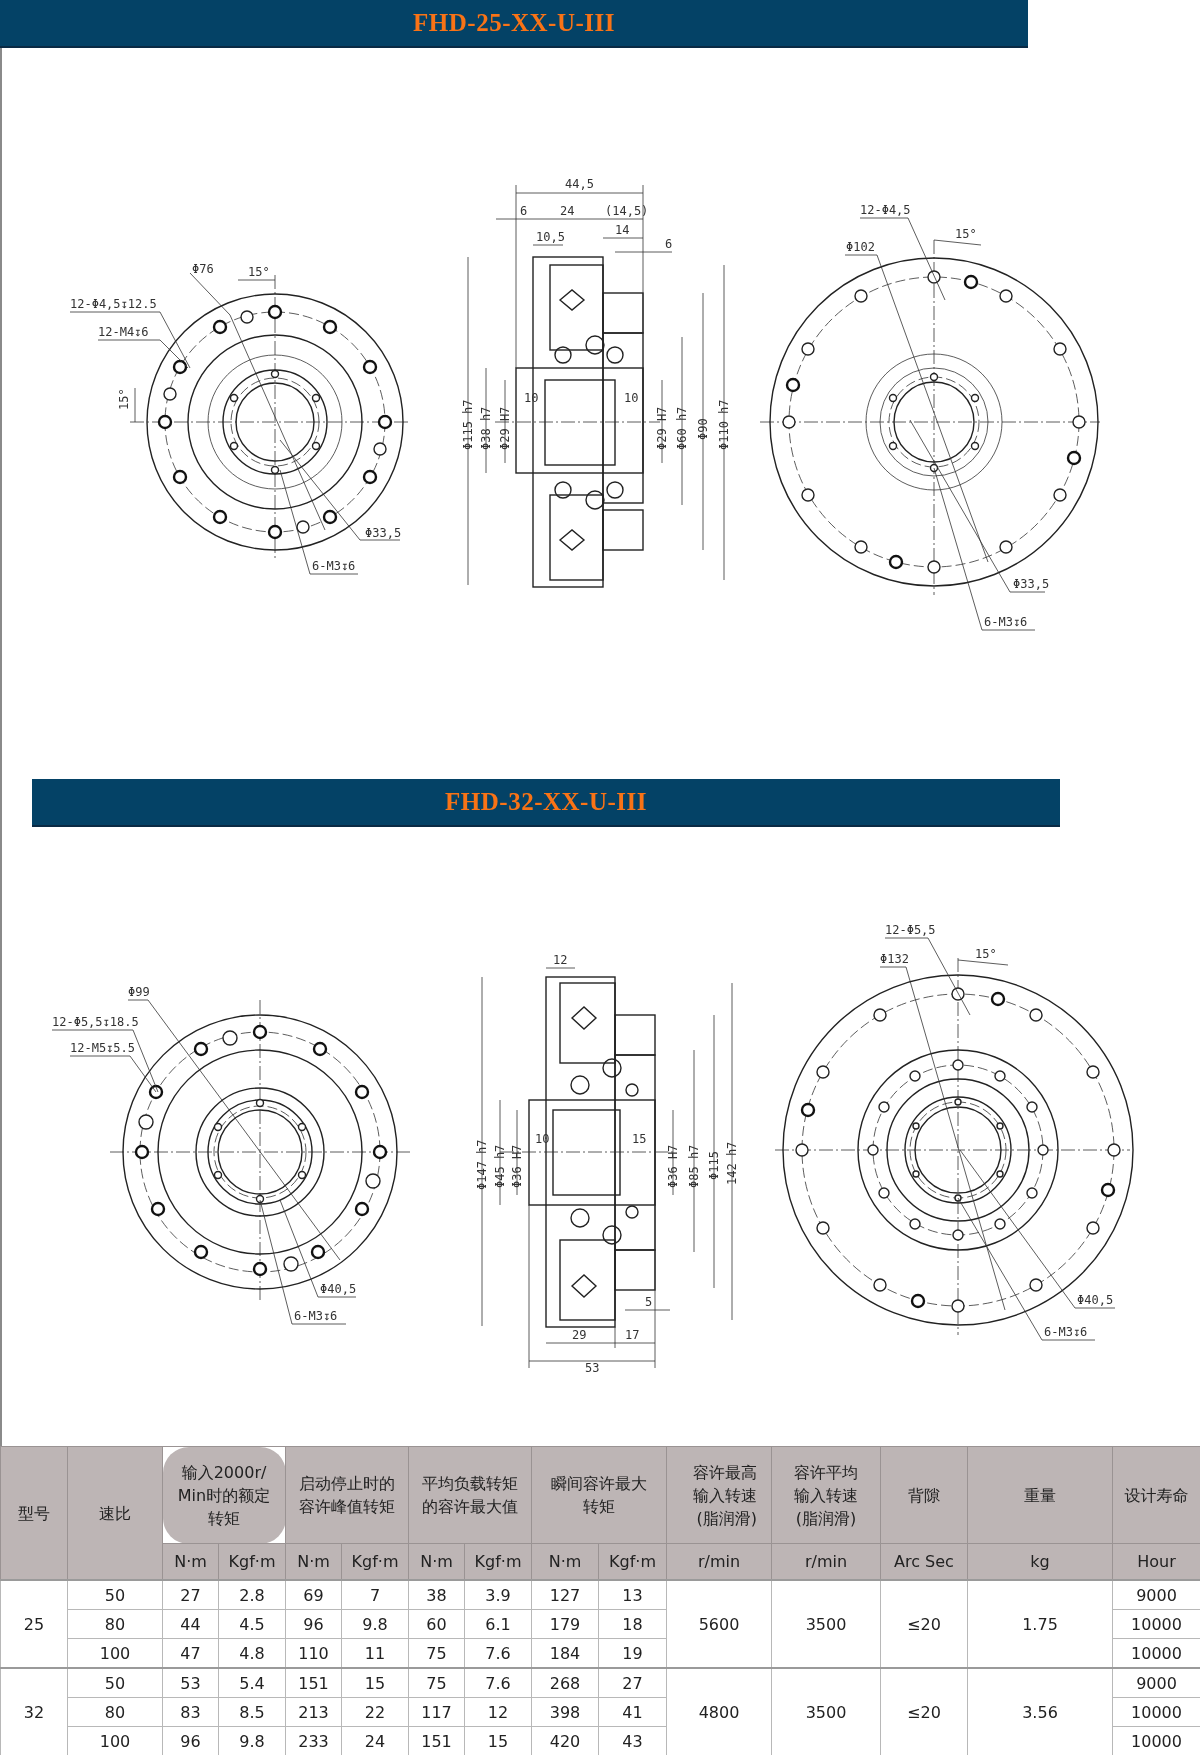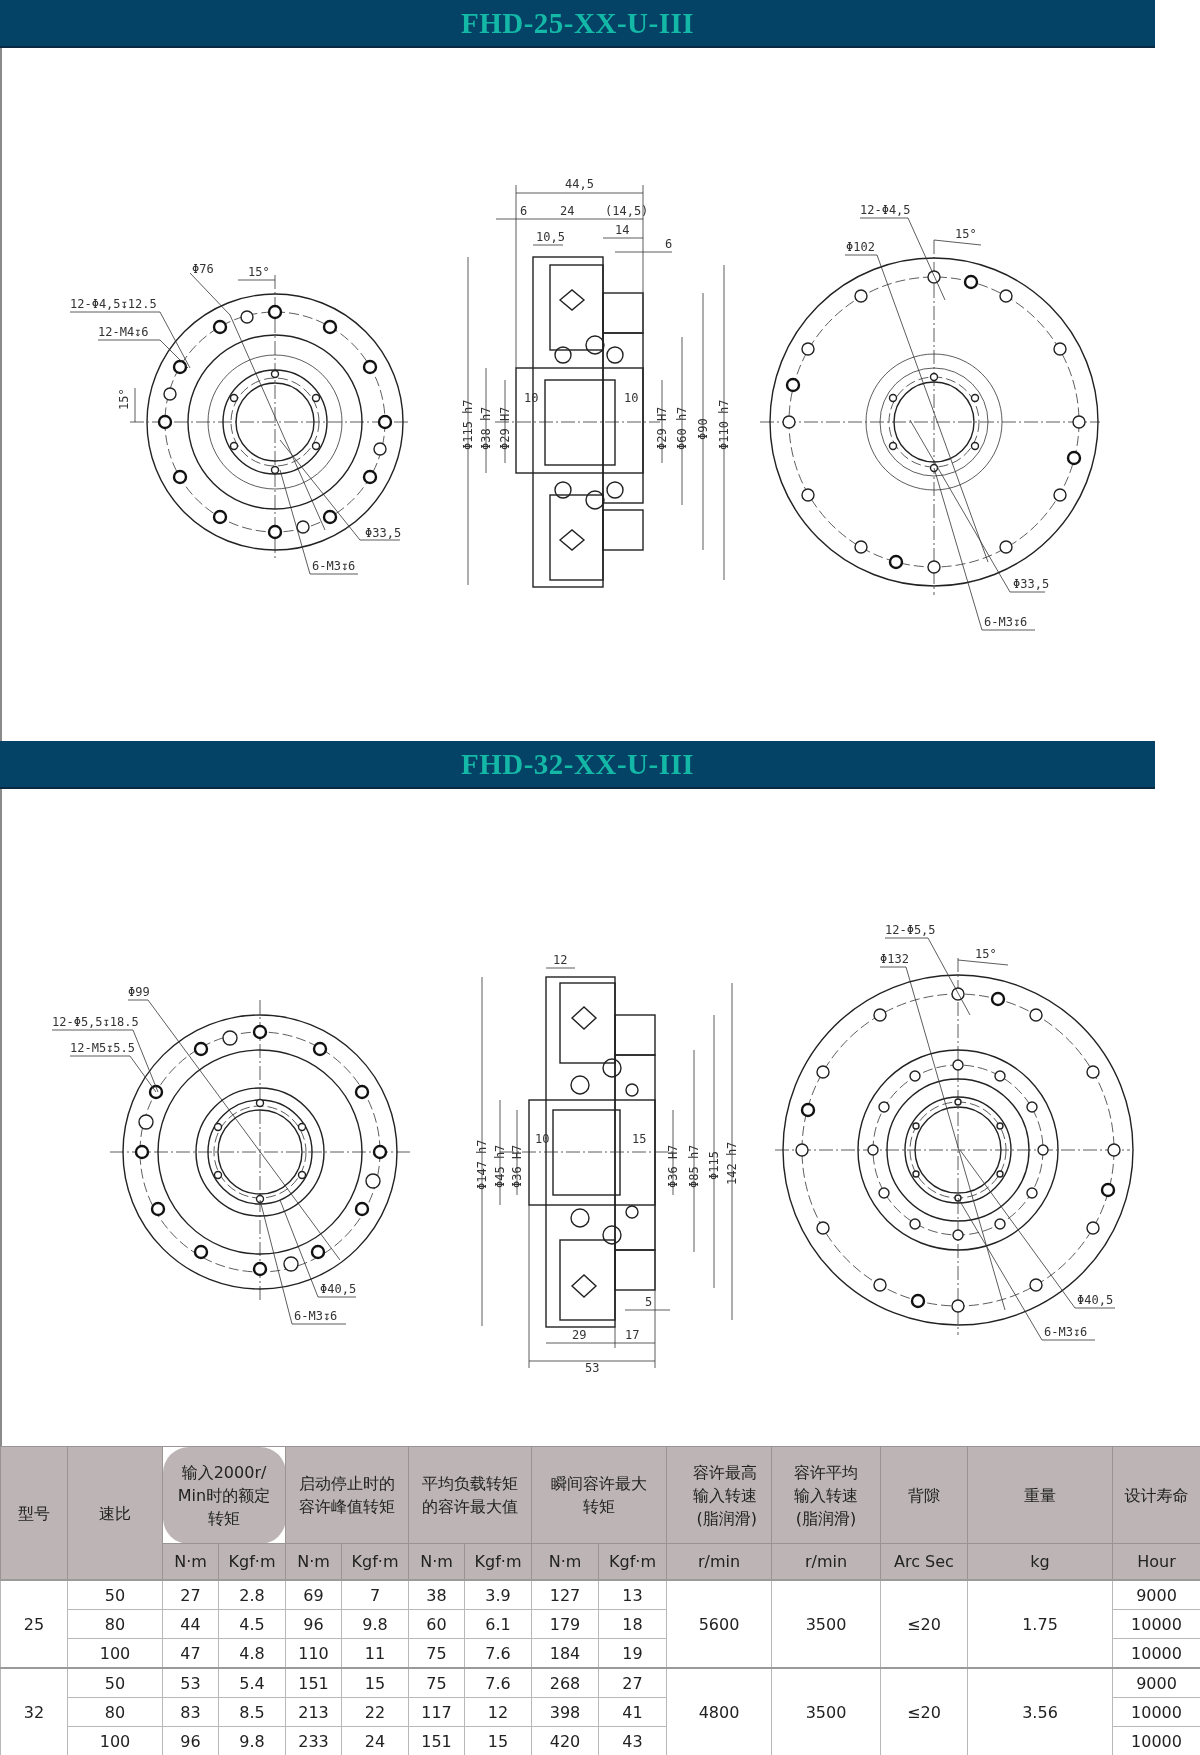--- a/index.html
+++ b/index.html
@@ -1,21 +1,21 @@
 <!DOCTYPE html>
 <html><head>
 <meta charset="utf-8">
 <style>
   html, body { margin:0; padding:0; background:#ffffff; }
   body { width:1200px; height:1755px; position:relative; overflow:hidden;
          font-family:"DejaVu Sans", sans-serif; color:#222; }
   .frame { position:absolute; left:0; top:0; width:1198px; border-left:2px solid #8a8a8a; border-right:2px solid #8a8a8a; }
-  .section-bar { position:absolute; left:0; width:1155px; height:46px; background:#044266;
-                 border-bottom:2px solid #0a2a44; color:#14b8a6; text-align:center;
-                 font-family:"Liberation Serif", serif; font-weight:bold; font-size:29px;
+  .section-bar { position:absolute; left:0; width:1028px; height:46px; background:#044266;
+                 border-bottom:2px solid #0a2a44; color:#f97316; text-align:center;
+                 font-family:"Liberation Serif", serif; font-weight:bold; font-size:25px;
                  line-height:46px; letter-spacing:0.5px; }
   .drawing { position:absolute; }
   .drawing svg { display:block; overflow:visible; }
   .dim { font-family:"DejaVu Sans Mono", monospace; font-size:12px; fill:#333; }
   .dimv { font-family:"DejaVu Sans Mono", monospace; font-size:12px; fill:#333; }
   .ln { stroke:#222; stroke-width:1.4; fill:none; }
   .thin { stroke:#333; stroke-width:0.8; fill:none; }
   .ctr { stroke:#333; stroke-width:0.8; fill:none; stroke-dasharray:14 3 2 3; }
   .dash { stroke:#333; stroke-width:0.8; fill:none; stroke-dasharray:10 4; }
   .hole { stroke:#222; stroke-width:1.4; fill:#fff; }
@@ -190,21 +190,21 @@
     <polyline class="thin" points="275,440 222,440 174,278"></polyline>
     <line class="thin" x1="174" y1="50" x2="221" y2="55"></line>
     <text class="dim" x="100" y="24">12-Φ4,5</text>
     <text class="dim" x="86" y="61">Φ102</text>
     <text class="dim" x="195" y="48" font-size="10">15°</text>
     <text class="dim" x="253" y="398">Φ33,5</text>
     <text class="dim" x="224" y="436">6-M3↧6</text>
   </svg>
 </div>
 
-<div class="section-bar" style="top:741px;">
+<div class="section-bar" style="top:779px;margin-left:32px;">
   <span>FHD-32-XX-U-III</span>
 </div>
 
 <div class="drawing" style="left:40px; top:970px; width:400px; height:370px;">
   <svg width="400" height="370" viewBox="0 0 400 370">
     <line class="ctr" x1="70" y1="182" x2="370" y2="182"></line>
     <line class="ctr" x1="220" y1="30" x2="220" y2="330"></line>
     <circle class="ln" cx="220" cy="182" r="137"></circle>
     <circle class="dash" cx="220" cy="182" r="120"></circle>
     <circle class="ln" cx="220" cy="182" r="102"></circle>

